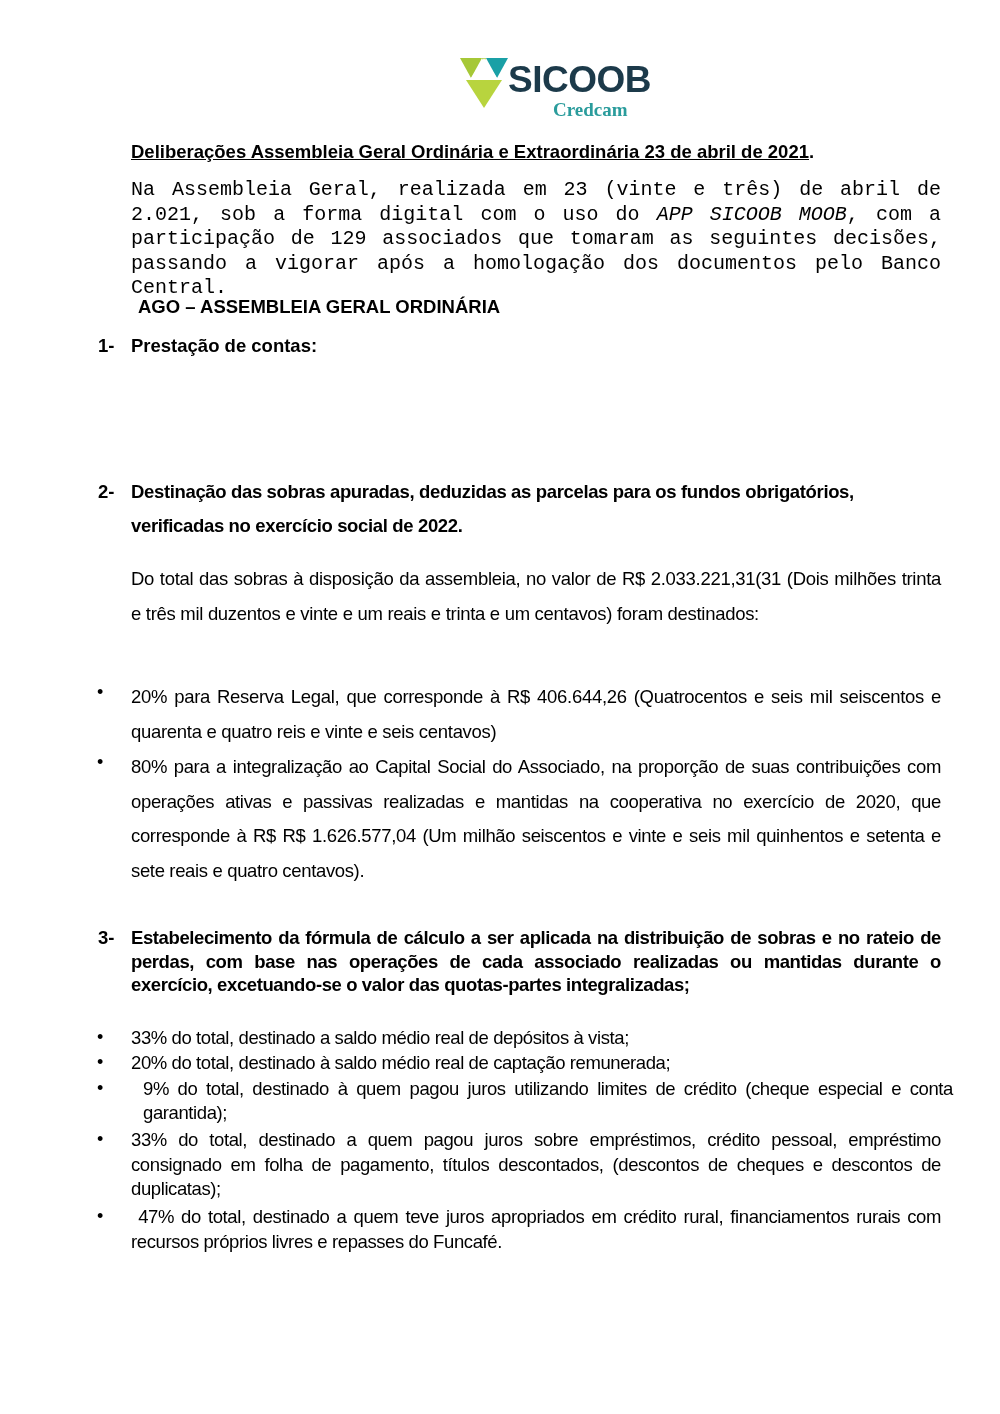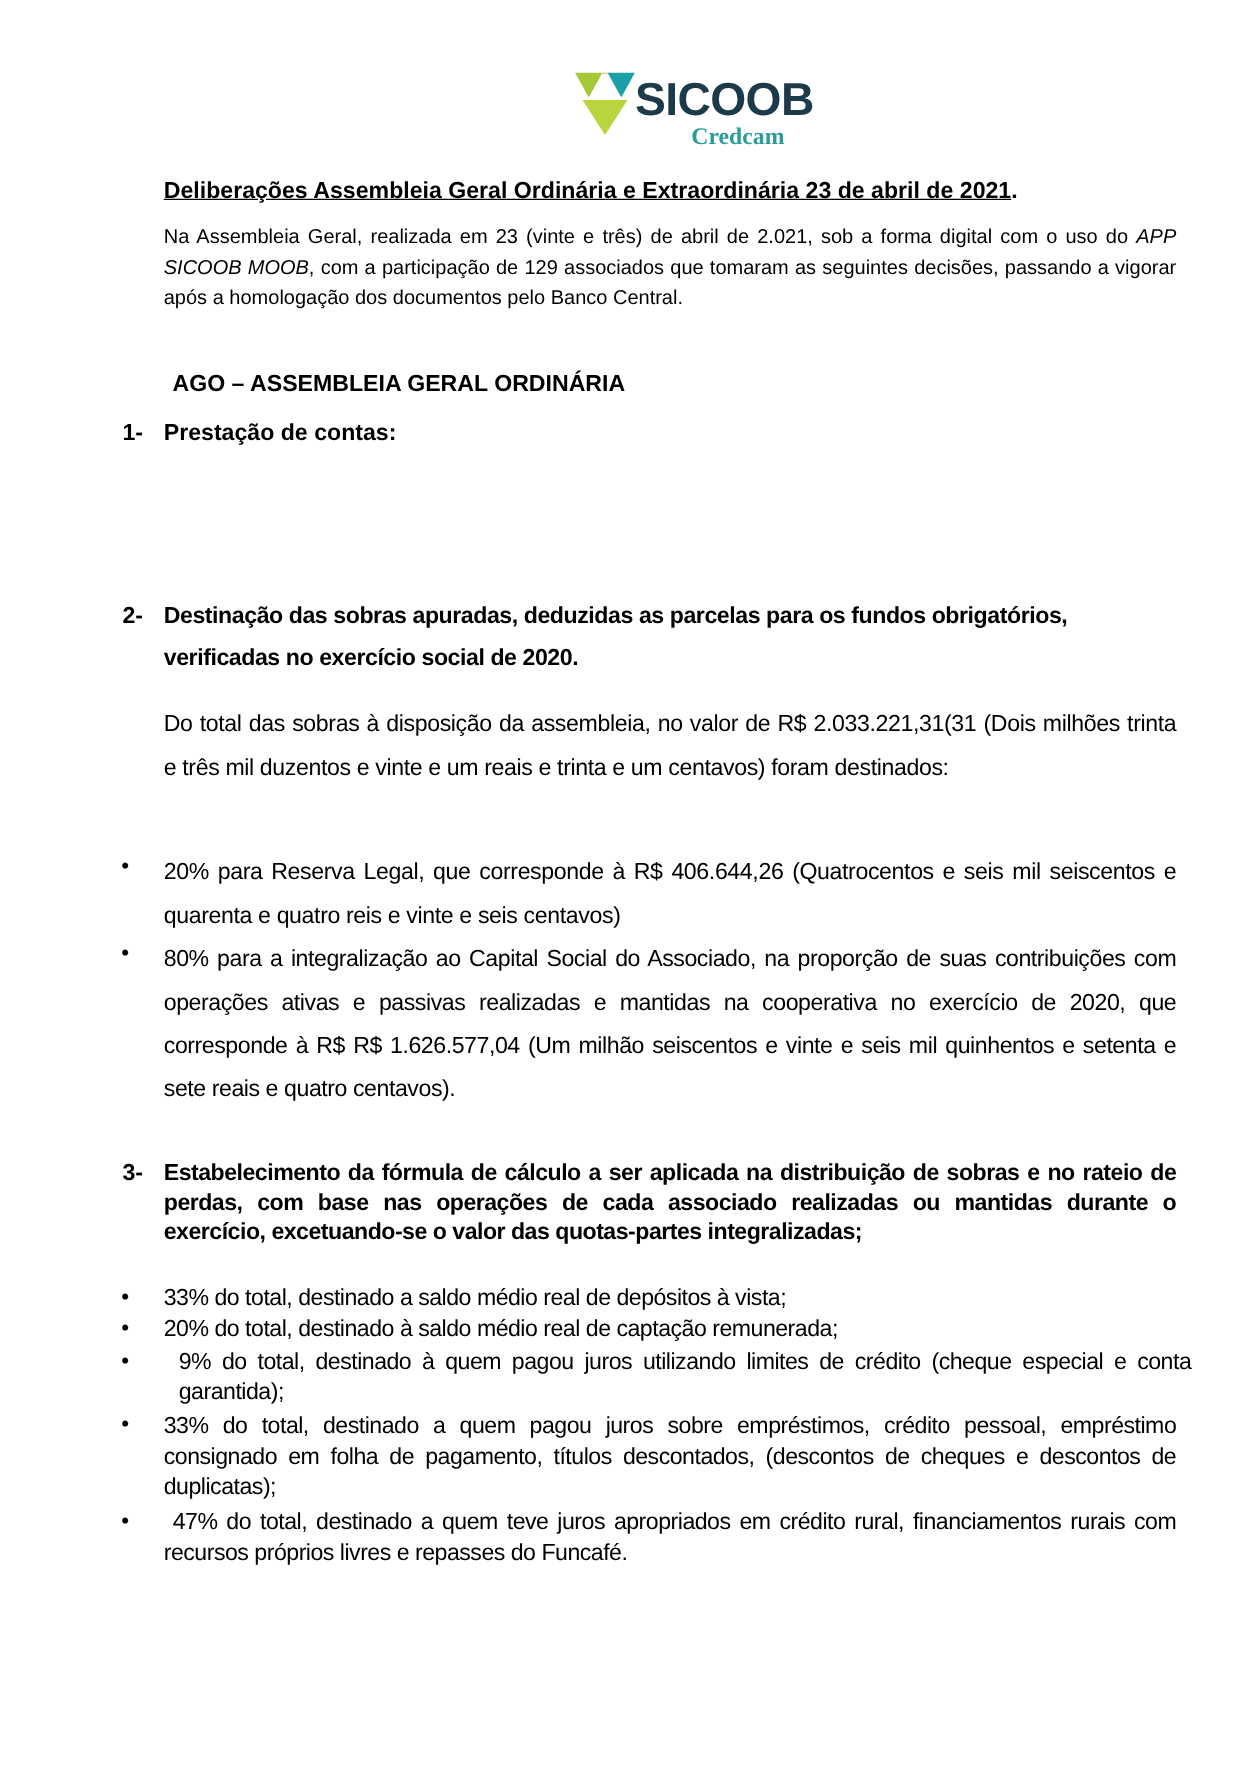--- a/index.html
+++ b/index.html
@@ -62,23 +62,24 @@
       font-weight: bold;
       line-height: 24px;
       white-space: nowrap;
     }
     .title .u { text-decoration: underline; }
 
     .intro {
       left: 131px;
       top: 178px;
       width: 810px;
-      font-size: 16px;
+      font-size: 20px;
       line-height: 24.5px;
       text-align: justify;
+      font-family: Liberation Mono, monospace;
     }
     .intro i { font-style: italic; }
 
     .h-ago {
       left: 138px;
       top: 295px;
       font-size: 18.5px;
       font-weight: bold;
       line-height: 24px;
       white-space: nowrap;
@@ -143,21 +144,21 @@
     <span>Na Assembleia Geral, realizada em 23 (vinte e três) de abril de 2.021, sob a forma digital com o uso do </span><i>APP SICOOB MOOB</i><span>, com a participação de 129  associados  que tomaram as seguintes decisões, passando a vigorar após a homologação dos documentos pelo Banco Central.</span>
   </div>
 
   <div class="abs h-ago">AGO – ASSEMBLEIA GERAL ORDINÁRIA</div>
 
   <div class="abs sec-num" style="left:98px; top:334px;">1-</div>
   <div class="abs sec-title" style="left:131px; top:334px; line-height:24px; white-space:nowrap;">Prestação de contas:</div>
 
   <div class="abs sec-num" style="left:98px; top:480px;">2-</div>
   <div class="abs sec-title" style="left:131px; top:480px; width:810px; line-height:24px; white-space:nowrap; letter-spacing:-0.35px;">Destinação das sobras apuradas, deduzidas as parcelas para os fundos obrigatórios,</div>
-  <div class="abs sec-title" style="left:131px; top:514px; line-height:24px; white-space:nowrap; letter-spacing:-0.35px;">verificadas no exercício social de 2020.</div>
+  <div class="abs sec-title" style="left:131px; top:514px; line-height:24px; white-space:nowrap; letter-spacing:-0.35px;">verificadas no exercício social de 2022.</div>
 
   <div class="abs para" style="left:131px; top:562px; width:810px; line-height:34.5px; letter-spacing:-0.3px;">Do total das sobras à disposição da assembleia, no valor de R$ 2.033.221,31(31 (Dois milhões trinta e três mil duzentos e vinte e um reais e trinta e um centavos) foram destinados:</div>
 
   <div class="bullet-item" style="top:680px; height:70px;">
     <span class="bullet-dot" style="top:2px;">•</span>
     <div class="bullet-text" style="top:0; line-height:34.5px; letter-spacing:-0.3px;">20% para Reserva Legal, que corresponde à R$ 406.644,26 (Quatrocentos e seis mil seiscentos e quarenta e quatro reis e vinte e seis centavos)</div>
   </div>
   <div class="bullet-item" style="top:750px; height:140px;">
     <span class="bullet-dot" style="top:2px;">•</span>
     <div class="bullet-text" style="top:0; line-height:34.5px; letter-spacing:-0.35px;">80% para a integralização ao Capital Social do Associado, na proporção de suas contribuições com operações ativas e passivas realizadas e mantidas na cooperativa no exercício de 2020, que corresponde à R$ R$ 1.626.577,04 (Um milhão seiscentos e vinte e seis mil quinhentos e setenta e sete reais e quatro centavos).</div>

